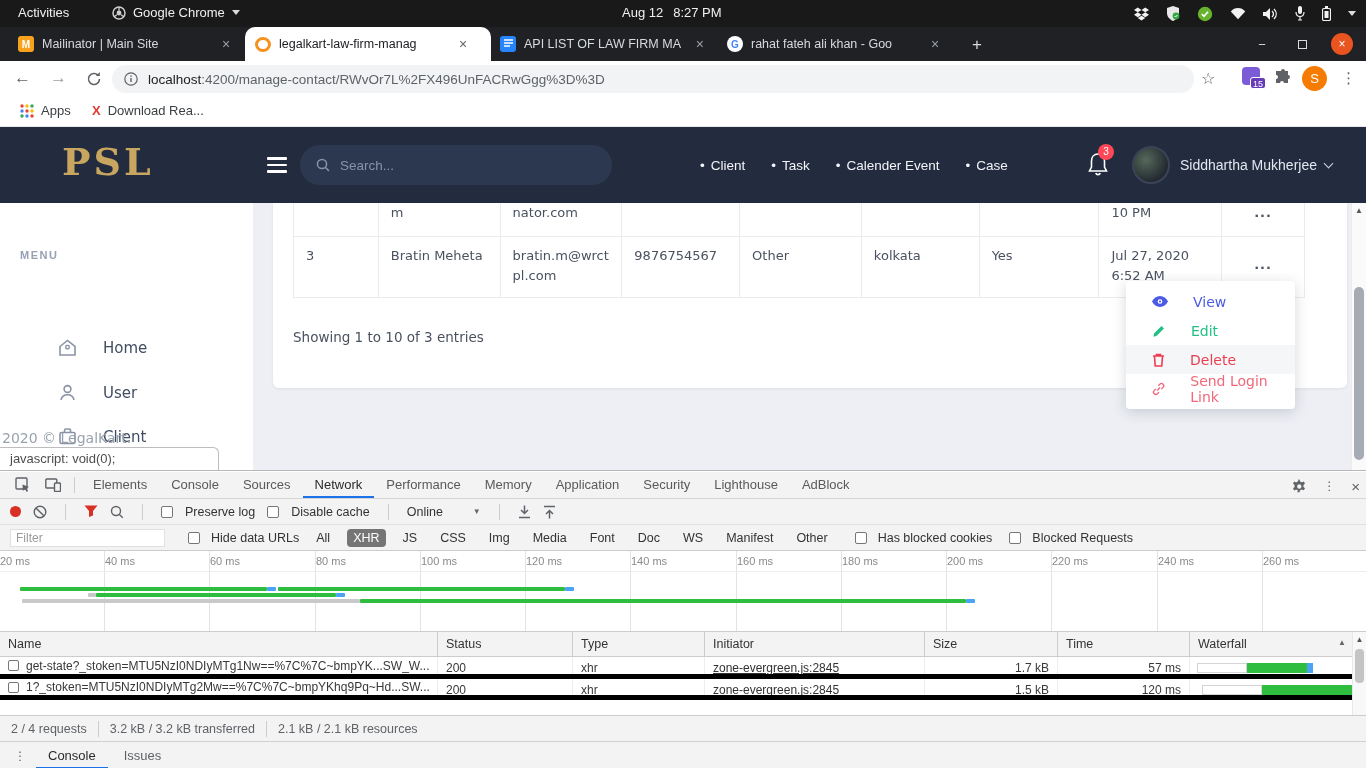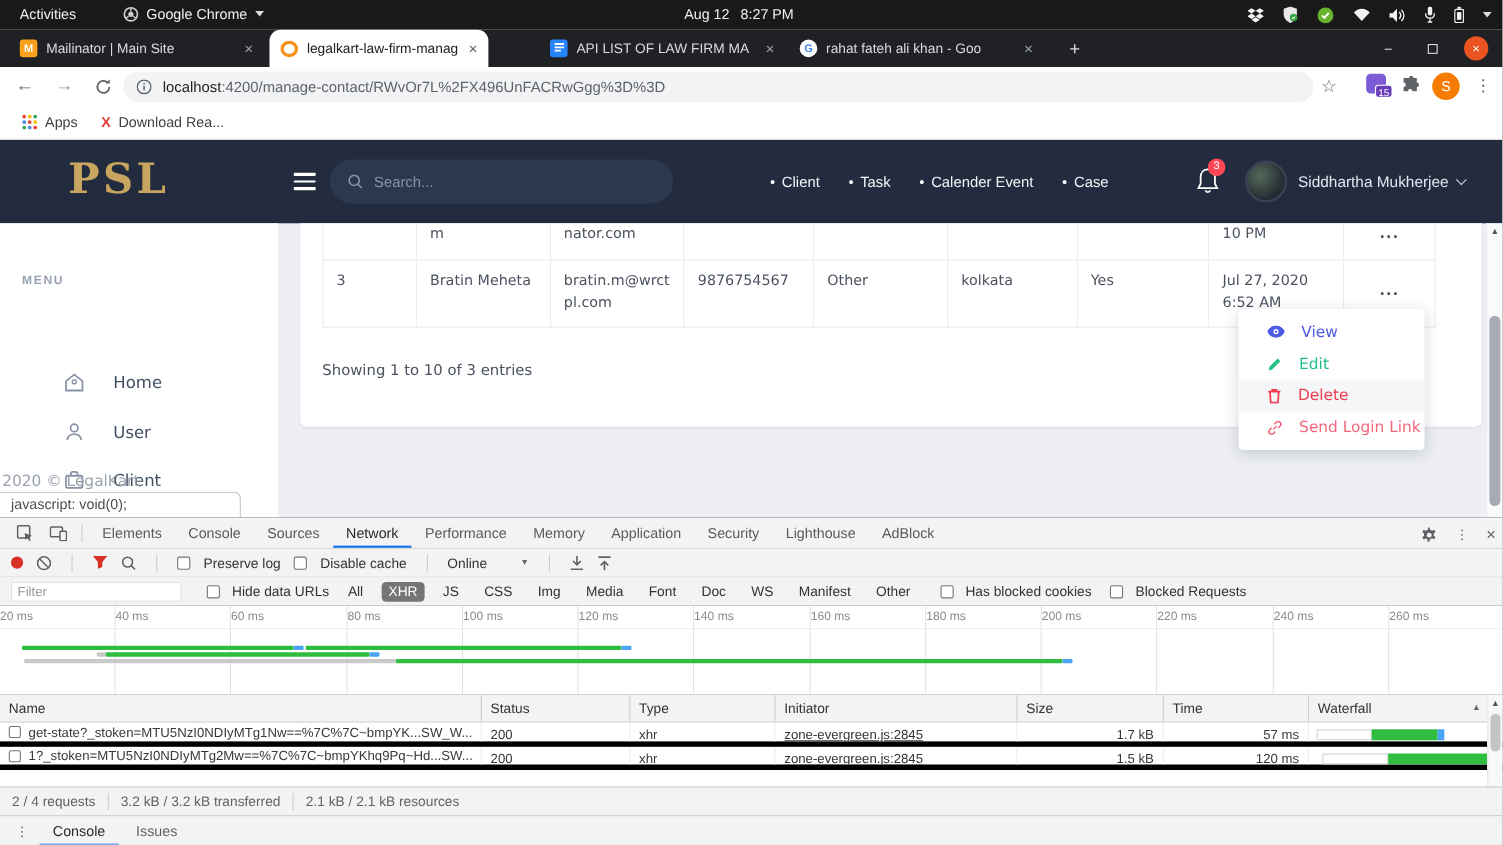--- a/index.html
+++ b/index.html
@@ -71,21 +71,21 @@
   .trow{display:flex;border-left:1px solid #e9ecef;border-right:1px solid #e9ecef;border-bottom:1px solid #e9ecef}
   .tc{border-right:1px solid #e9ecef;padding:9px 12px;font-size:13px;color:#4a5260;line-height:1.55;overflow:hidden}
   .tc:last-child{border-right:none}
   .tc.c0{width:85px}.tc.c1{width:122px}.tc.c2{width:122px;word-break:break-all}.tc.c3{width:118px}
   .tc.c4{width:122px}.tc.c5{width:118px}.tc.c6{width:120px}.tc.c7{width:123px}.tc.c8{width:82px;text-align:center;font-weight:bold;letter-spacing:1px}
   .prow-h{height:34px}.prow-h .tc{padding-top:0}
   .drow-h{height:61px}
   .showing{left:20px;top:126px;font-size:13.5px;color:#4a5260;font-family:"DejaVu Sans",sans-serif}
   .footer-txt{left:2px;top:303px;font-size:14px;color:#9aa3ad;font-family:"DejaVu Sans",sans-serif}
   .ctx{left:1126px;top:154px;width:169px;height:128px;background:#fff;border-radius:4px;box-shadow:0 3px 14px rgba(30,40,60,.18);padding:6px 0;z-index:5}
-  .ctx-it{height:29px;display:flex;align-items:center;gap:15px;padding-left:26px;font-size:14px;font-family:"DejaVu Sans",sans-serif}
+  .ctx-it{height:29px;display:flex;align-items:center;gap:25px;padding-left:26px;font-size:14px;font-family:"DejaVu Sans",sans-serif}
   .ctx-it.hl{background:#f4f6f8}
   .pg-scroll{left:1351px;top:76px;width:15px;height:267px;background:#fafafa;border-left:1px solid #ececec}
   .pg-thumb{left:2px;top:84px;width:10px;height:173px;background:#a6abb4;border-radius:5px}
   .scroll-arrow{font-size:8px;color:#555;text-align:center;width:100%;display:block;padding-top:3px}
 
   
   .status-tip{left:0;top:447px;width:219px;height:23px;background:#fff;border:1px solid #bdbdbd;border-left:none;border-bottom:none;border-top-right-radius:6px;font-size:13px;color:#4d4d4d;padding:3px 0 0 10px;z-index:9}
 
   
   .devtools{top:470px;left:0;width:1366px;height:298px;background:#fff;border-top:1px solid #b7b7b7;font-size:12px;color:#333}
@@ -179,21 +179,21 @@
     </div>
   </div>
 
   <div class="abs tabstrip">
     <div class="abs tab" style="left:8px;width:234px">
       <span class="fav" style="background:#f7a11d;color:#fff">M</span>
       <span class="ttl">Mailinator | Main Site</span>
       <span class="x">×</span>
     </div>
     <div class="abs tabsep" style="left:243px"></div>
-    <div class="abs tab active" style="left:245px;width:199px">
+    <div class="abs tab active" style="left:245px;width:246px">
       <span class="fav" style="background:#fff;border:3px solid #f5921e;border-radius:50%;width:15px;height:15px"></span>
       <span class="ttl">legalkart-law-firm-manag</span>
       <span class="x" style="color:#5f6368">×</span>
     </div>
     <div class="abs tab" style="left:490px;width:224px">
       <span class="fav" style="background:#2684fc">
           <svg width="9" height="10" viewBox="0 0 9 10">
             <path d="M0 1h9M0 4h9M0 7h6" stroke="#fff" stroke-width="1.6"></path>
           </svg>
         </span>

